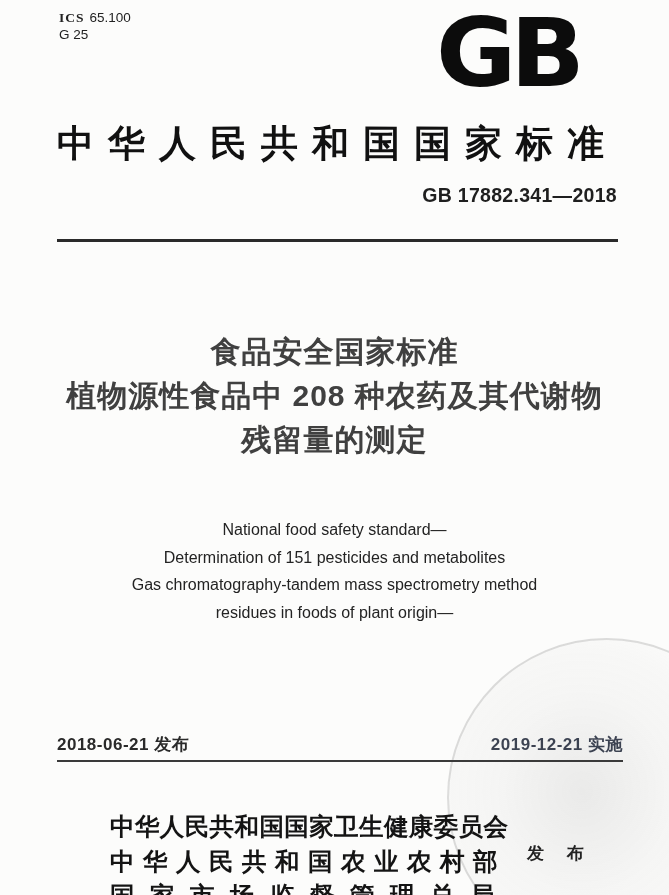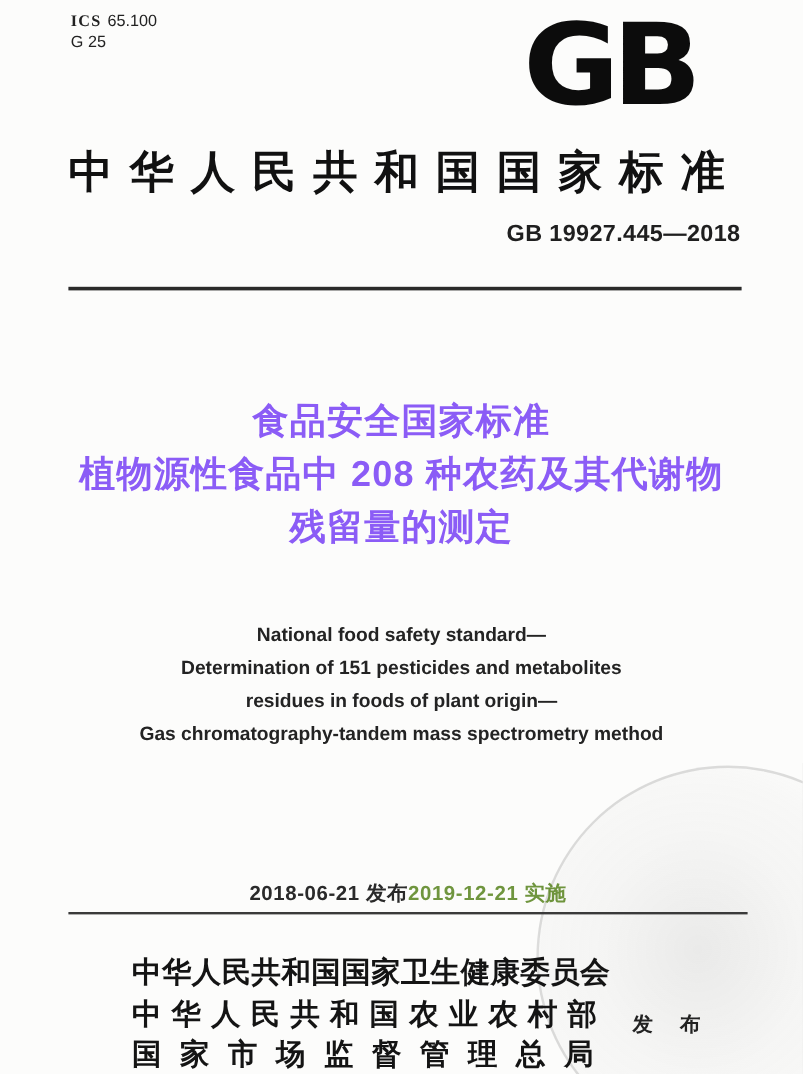--- a/index.html
+++ b/index.html
@@ -25,40 +25,40 @@
     position:absolute; left:57px; top:119px; white-space:nowrap;
     font-size:37px; font-weight:bold; letter-spacing:14px; color:#111;
   }
   .std-number {
     position:absolute; right:52px; top:184px;
     font-size:19.5px; font-weight:bold; color:#1f1f1f; letter-spacing:0.3px;
   }
   .rule { position:absolute; left:57px; top:239px; width:561px; height:2.5px; background:#2a2a2a; }
   
   .title-cn { position:absolute; left:0; top:330px; width:669px; text-align:center; }
-  .title-cn div { font-size:30px; font-weight:bold; line-height:44px; letter-spacing:1px; color:#8b5cf6; }
+  .title-cn div { font-size:30px; font-weight:bold; line-height:44px; letter-spacing:1px; color:#404040; }
   
   .title-en { position:absolute; left:0; top:516px; width:669px; text-align:center; }
-  .title-en div { font-size:16px; line-height:27.5px; color:#232323;font-weight:bold; }
+  .title-en div { font-size:16px; line-height:27.5px; color:#232323; }
   
   .dates-row {
     position:absolute; left:57px; top:733px; width:566px;
-    display:flex; justify-content:center;
+    display:flex; justify-content:space-between;
     font-size:17px; font-weight:bold; color:#2a2a2a; letter-spacing:0.5px;
     z-index:2;
   }
-  .date-impl { color:#4d7c0f; opacity:0.8; }
+  .date-impl { color:#0f172a; opacity:0.8; }
   .dates-rule { position:absolute; left:57px; top:760px; width:566px; height:2px; background:#3a3a3a; z-index:2; }
   
   .issuers { position:absolute; left:110px; top:794px; width:400px; z-index:2; }
   .issuer {
     font-family:"Liberation Serif", serif; font-weight:bold; color:#141414;
     font-size:24.5px; line-height:34.5px; white-space:nowrap;
   }
-  .issuer.l1 { letter-spacing:0.4px; }
+  .issuer.l1 { letter-spacing:0.4px;margin-top:16px; }
   .issuer.l2 { letter-spacing:8.5px; }
   .issuer.l3 { letter-spacing:15.5px; }
   .release-label {
     position:absolute; left:527px; top:842px;
     font-size:17px; font-weight:bold; letter-spacing:9px; color:#222; z-index:2;
   }
   
   .watermark {
     position:absolute; left:447px; top:638px; width:315px; height:315px;
     border-radius:50%;
@@ -82,35 +82,35 @@
     <div>
       <span class="ics-label">ICS</span><span class="ics-value">65.100</span>
     </div>
     <div>G 25</div>
   </div>
 
   <div class="gb-logo">GB</div>
 
   <div class="std-heading">中华人民共和国国家标准</div>
 
-  <div class="std-number">GB 19927.445—2018</div>
+  <div class="std-number">GB 17882.341—2018</div>
 
   <div class="rule"></div>
 
   <div class="title-cn">
     <div>食品安全国家标准</div>
     <div>植物源性食品中 208 种农药及其代谢物</div>
     <div>残留量的测定</div>
   </div>
 
   <div class="title-en">
     <div>National food safety standard—</div>
     <div>Determination of 151 pesticides and metabolites</div>
+    <div>Gas chromatography-tandem mass spectrometry method</div>
     <div>residues in foods of plant origin—</div>
-    <div>Gas chromatography-tandem mass spectrometry method</div>
   </div>
 
   <div class="watermark"></div>
   <div class="watermark-smudge"></div>
 
   <div class="dates-row">
     <span class="date-issue">2018-06-21 发布</span>
     <span class="date-impl">2019-12-21 实施</span>
   </div>
   <div class="dates-rule"></div>

